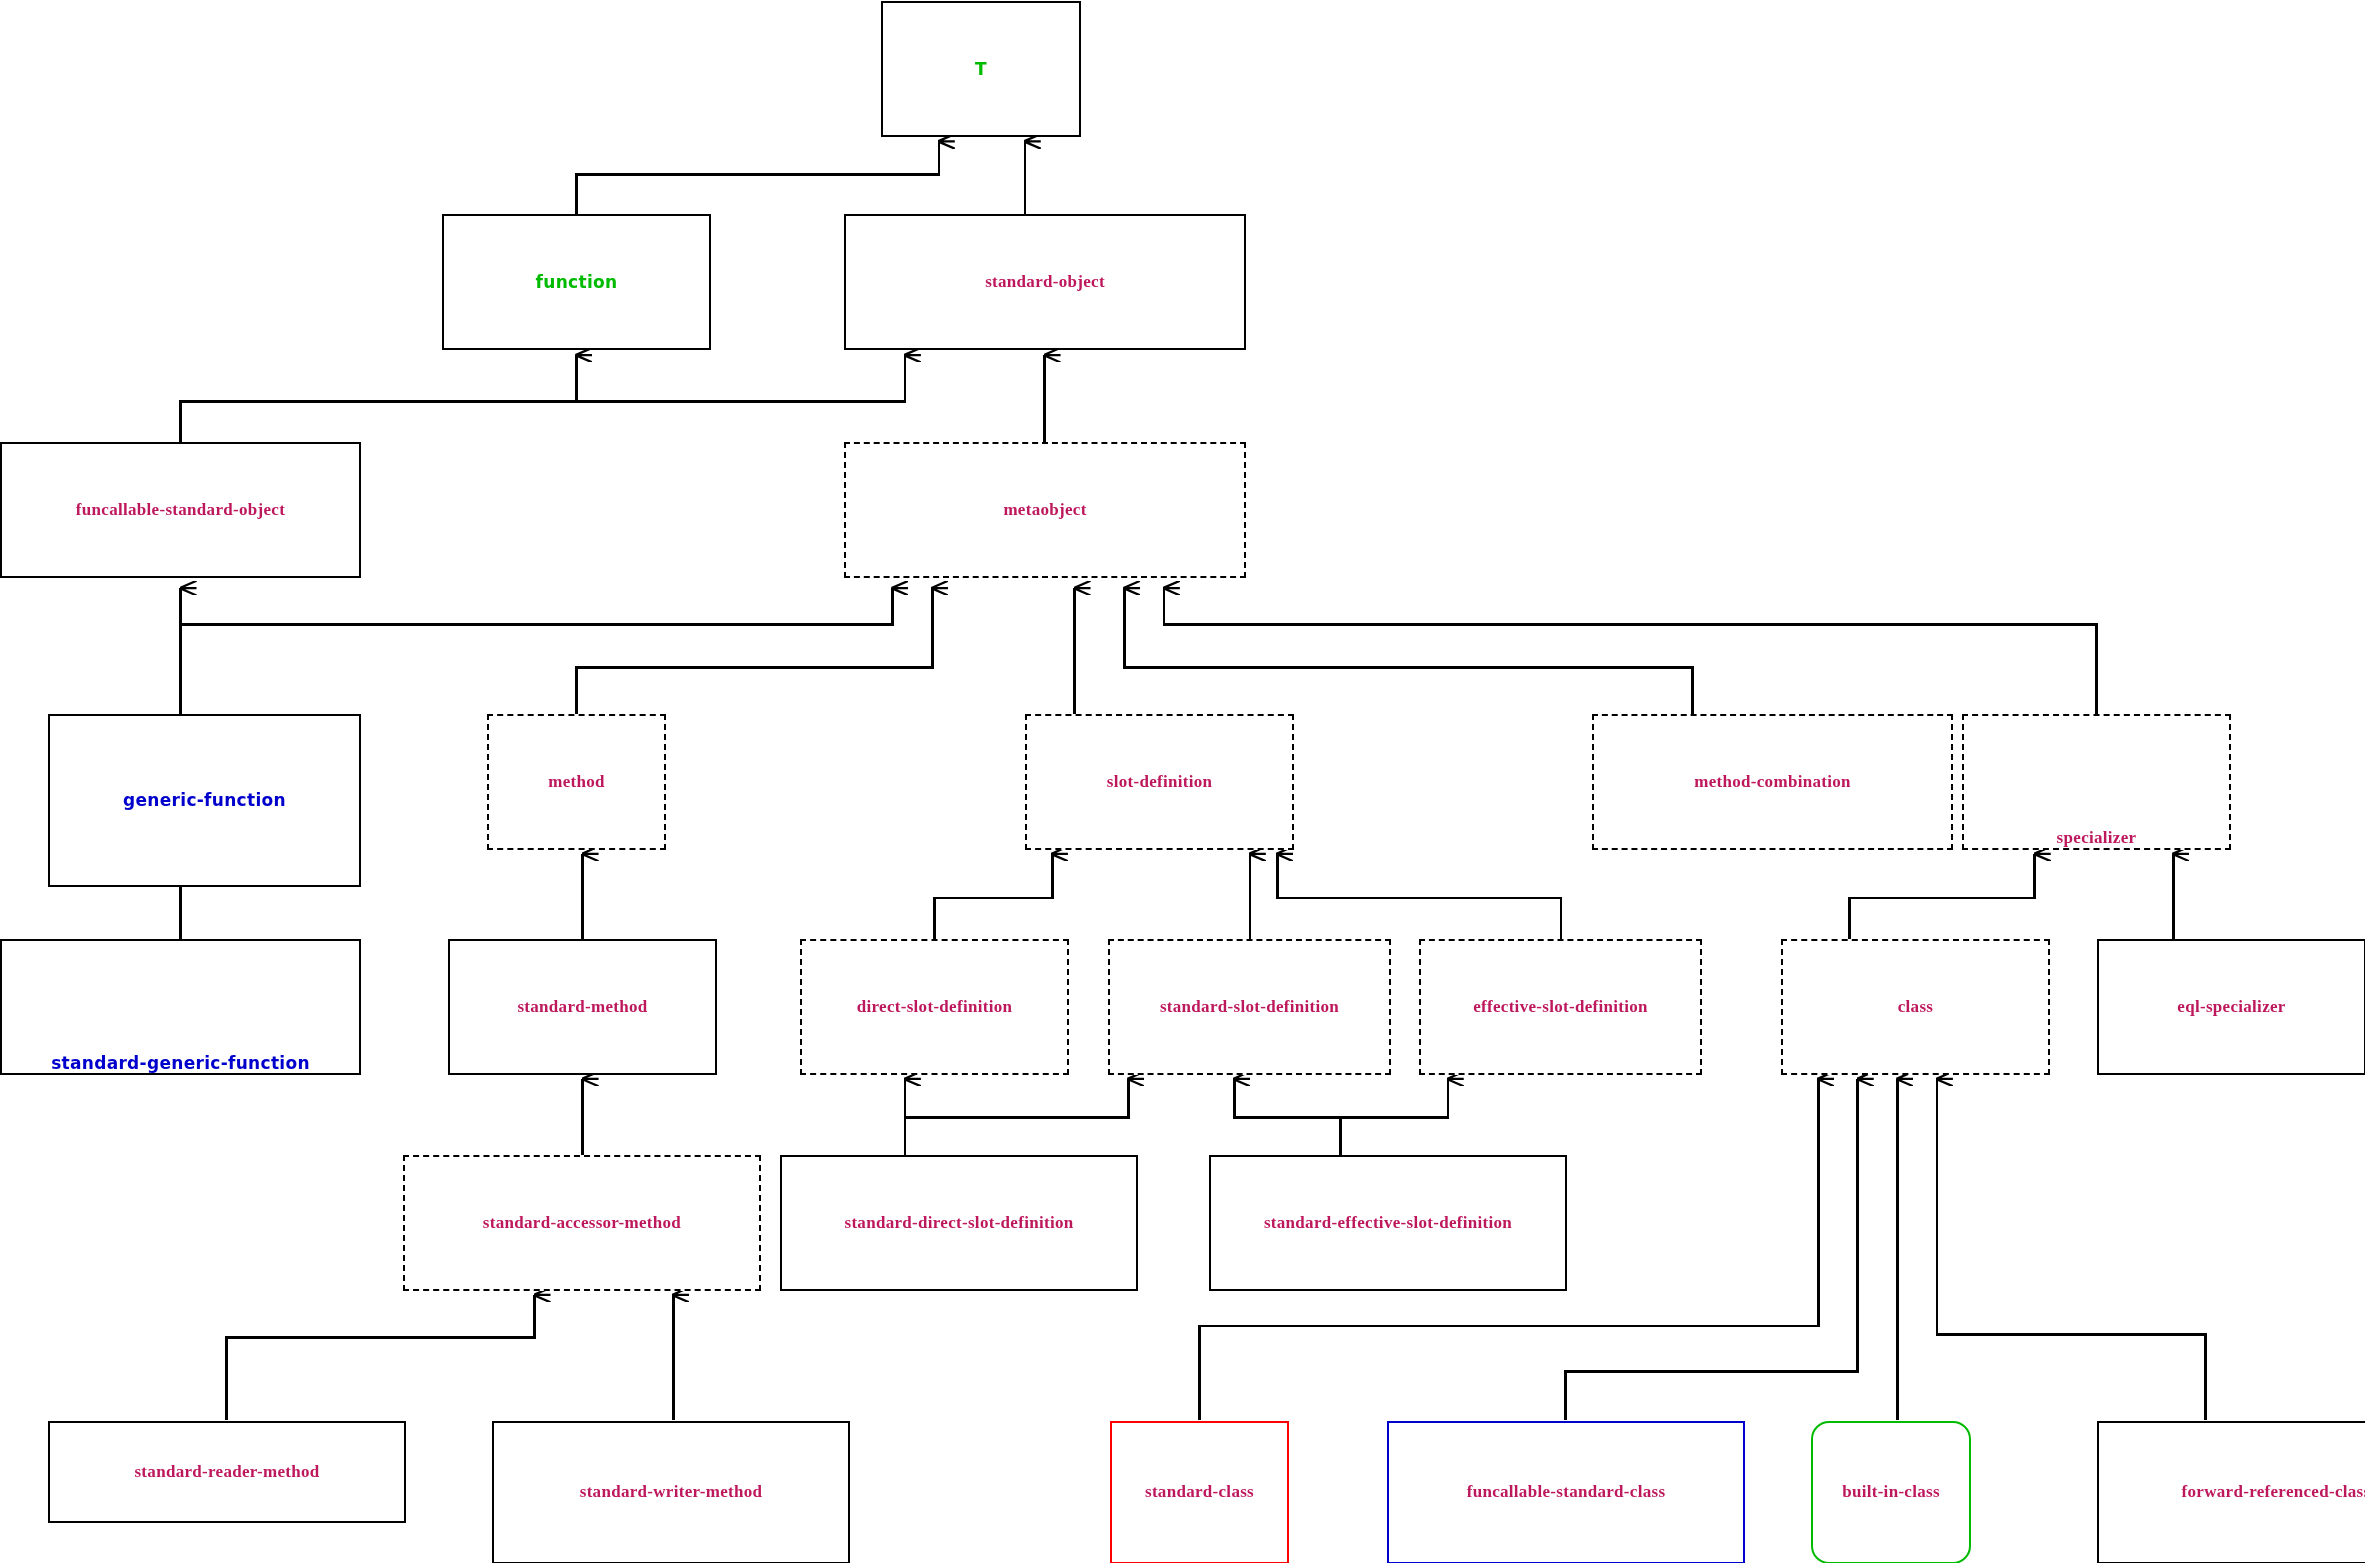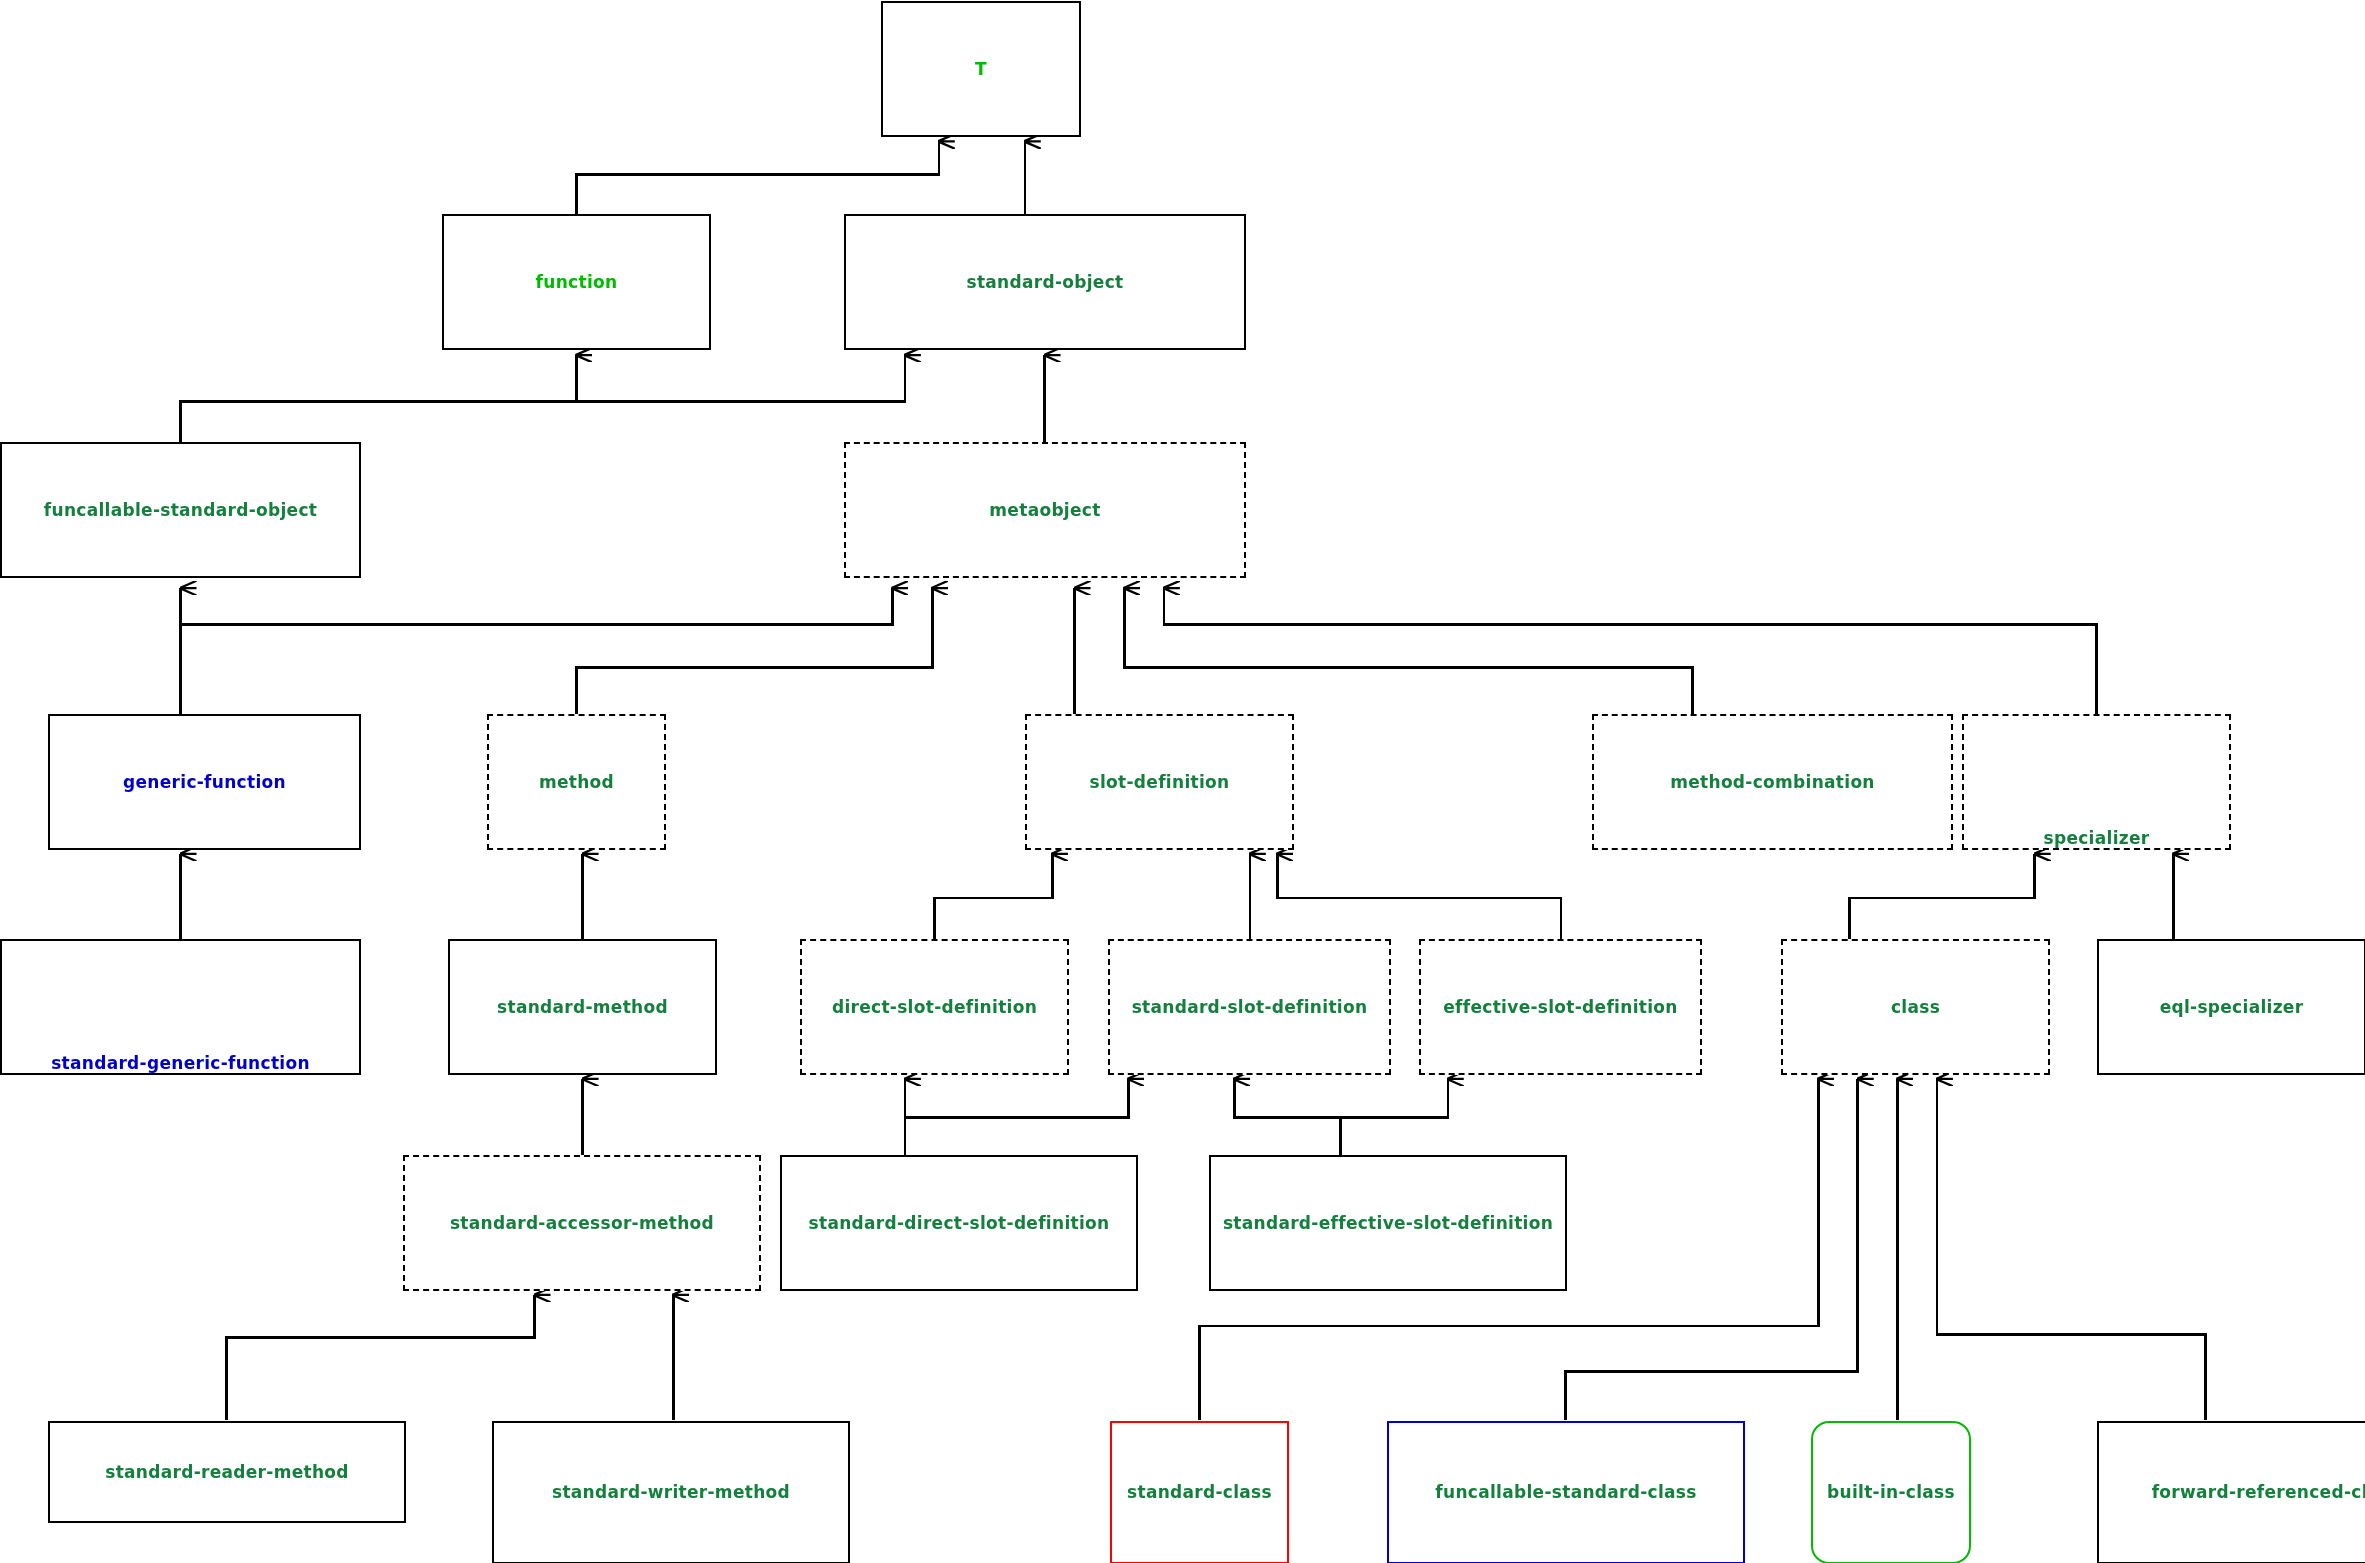--- a/index.html
+++ b/index.html
@@ -37,21 +37,21 @@
     font-size: 17px;
     line-height: 1.1;
     letter-spacing: 0.3px;
     white-space: nowrap;
   }
   .node.solid { border: 2.8px solid #000000; }
   .node.dashed { border: 2.8px dashed #000000; }
   .node.solid-red { border: 2.8px solid #ff0000; }
   .node.solid-blue { border: 2.8px solid #0000cc; align-items: center; }
   .node.solid-green { border: 2.8px solid #00bb00; }
-  .lbl-red   { color: #15803d; }
+  .lbl-red   { color: #be185d; font-family: Liberation Serif, serif; }
   .lbl-green { color: #00bb00; }
   .lbl-blue  { color: #0000cc; }
 </style>
 </head>
 <body>
 
 <div id="diagram-root">
 
   <svg id="edge-layer" viewBox="0 0 4183 2764" width="2366" height="1563" xmlns="http://www.w3.org/2000/svg">
     <defs>
@@ -127,21 +127,21 @@
       </div>
       <div class="node solid" style="left: 844px; top: 214px; width: 402px; height: 136px;">
         <span class="node-label lbl-red">standard-object</span>
       </div>
       <div class="node solid" style="left: 0px; top: 442px; width: 361px; height: 136px;">
         <span class="node-label lbl-red">funcallable-standard-object</span>
       </div>
       <div class="node dashed" style="left: 844px; top: 442px; width: 402px; height: 136px;">
         <span class="node-label lbl-red">metaobject</span>
       </div>
-      <div class="node solid" style="left: 48px; top: 714px; width: 313px; height: 136px;">
+      <div class="node solid" style="left: 48px; top: 714px; width: 313px; height: 173px;">
         <span class="node-label lbl-blue">generic-function</span>
       </div>
       <div class="node dashed" style="left: 487px; top: 714px; width: 179px; height: 136px;">
         <span class="node-label lbl-red">method</span>
       </div>
       <div class="node dashed" style="left: 1025px; top: 714px; width: 269px; height: 136px;">
         <span class="node-label lbl-red">slot-definition</span>
       </div>
       <div class="node dashed" style="left: 1592px; top: 714px; width: 361px; height: 136px;">
         <span class="node-label lbl-red">method-combination</span>

